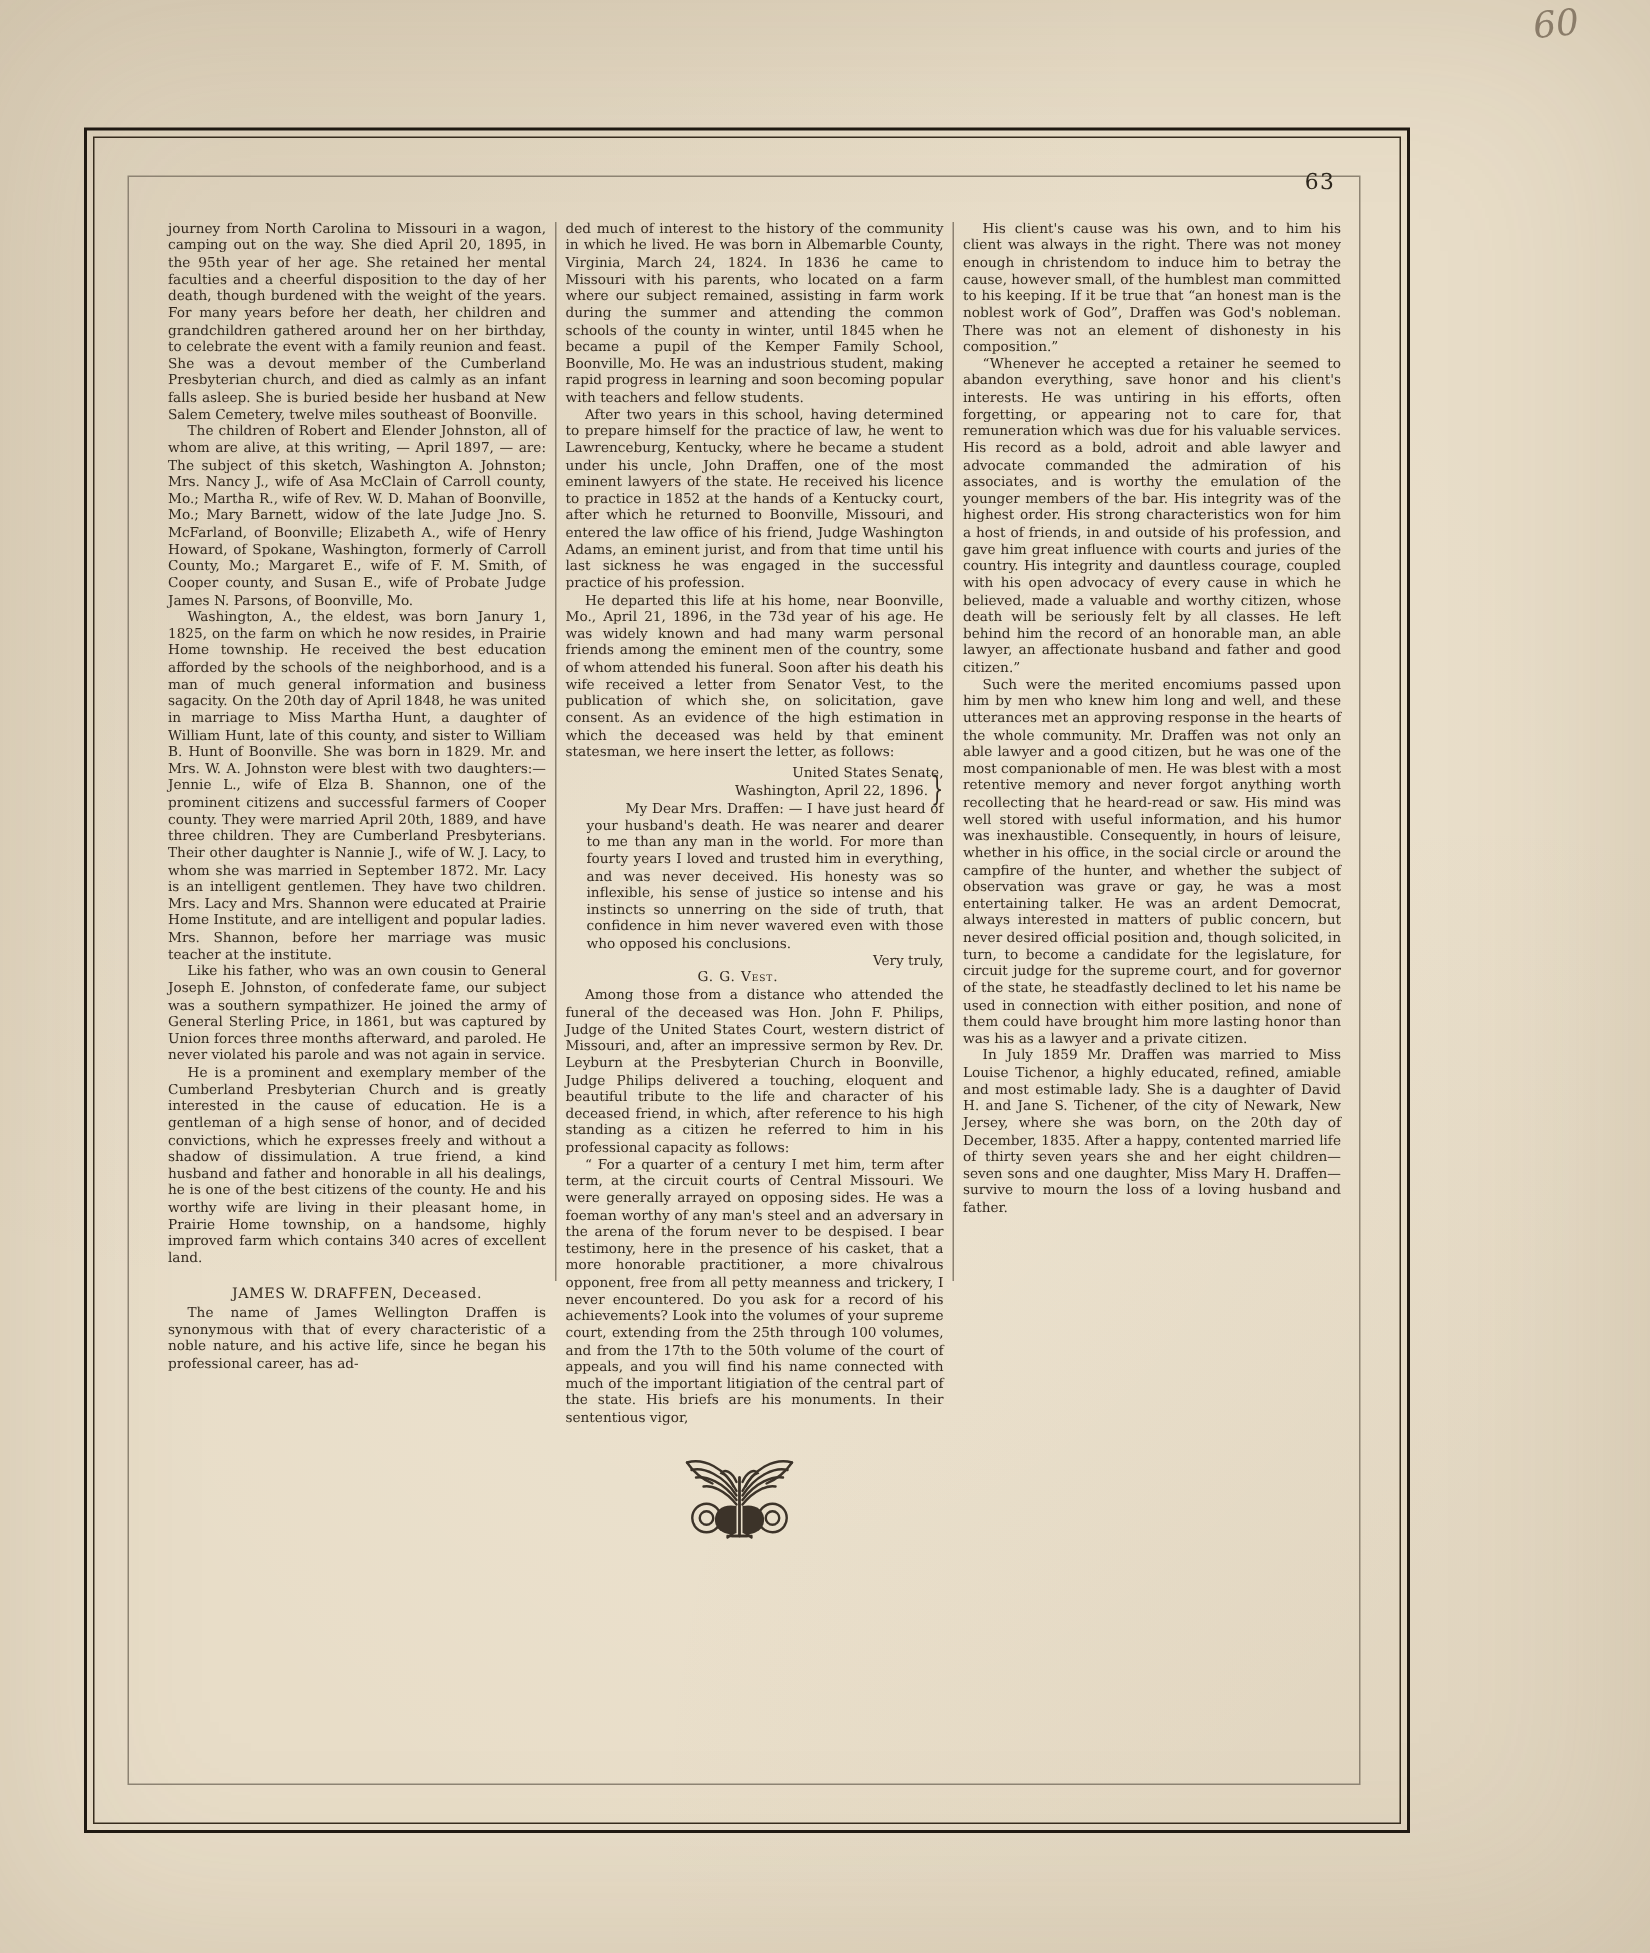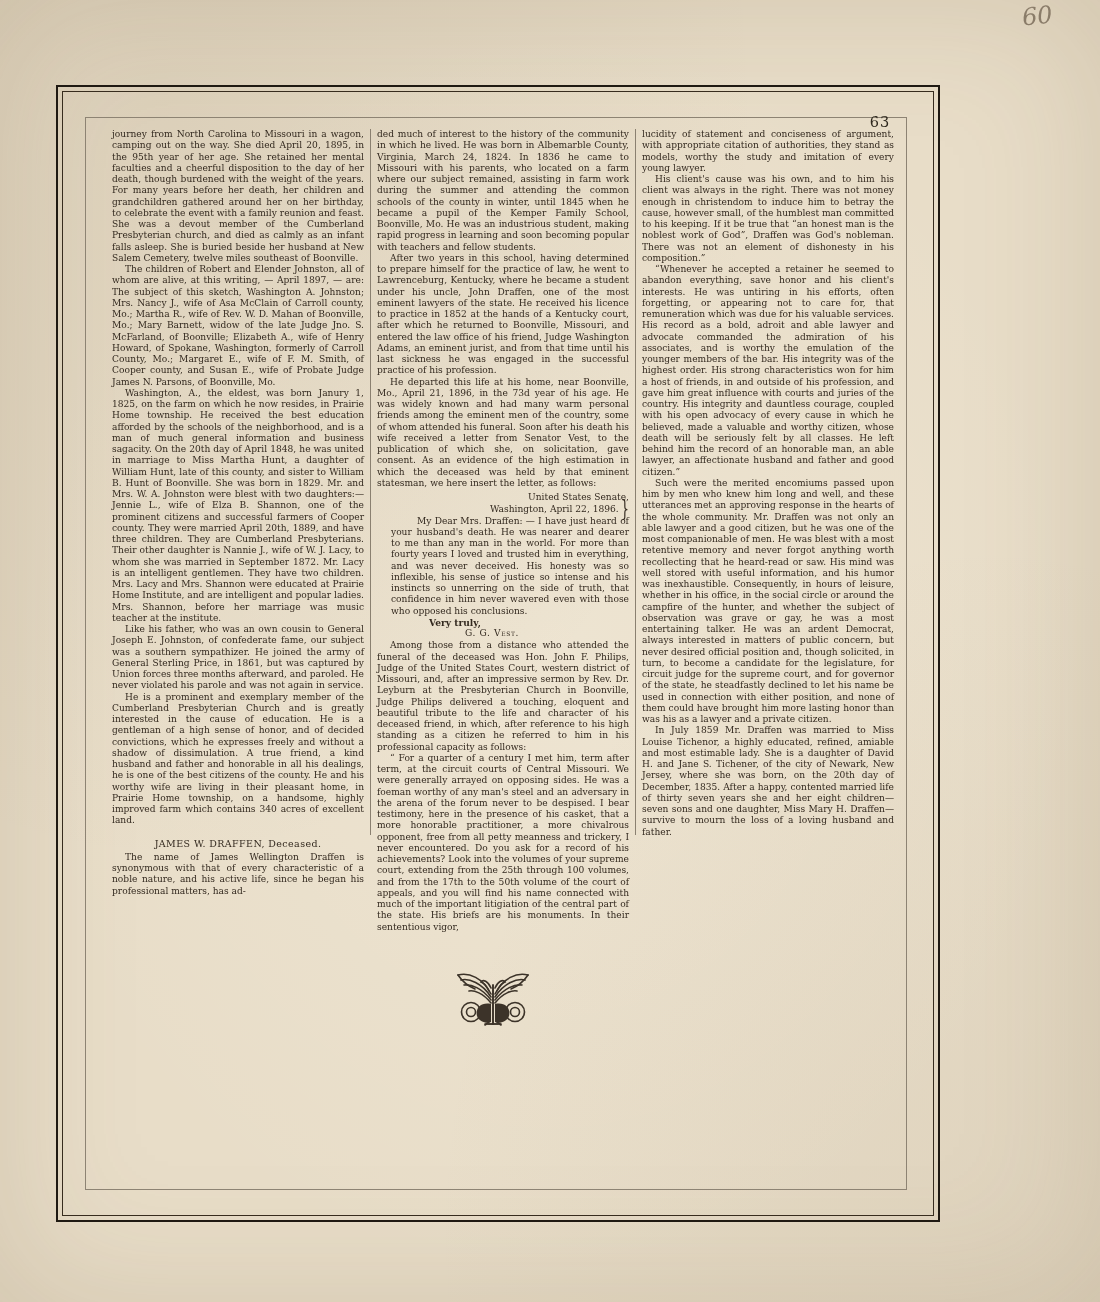--- a/index.html
+++ b/index.html
@@ -29,42 +29,42 @@
   }
   .frame-inner {
     position:absolute; left:27px; top:30px; right:31px; bottom:30px;
     border:1px solid #8d8373;
   }
   .page-number {
     position:absolute; left:858px; top:114px; width:44px; text-align:center;
     font-size:14.5px; letter-spacing:1px; color:#2e281e;
   }
   .text-area {
-    position:absolute; left:112px; top:129px; width:782px;
+    position:absolute; left:112px; top:148px; width:782px;
     display:flex; align-items:flex-start;
   }
   .col {
     width:252px; flex:none;
     font-size:9.1px; line-height:11.25px; text-align:justify;
     text-justify:inter-word; color:#33291f;
   }
   .divider { width:1px; height:706px; background:#8a8070; margin:0 6px; flex:none; }
   .col p { margin:0; text-indent:13px; }
   .col p.cont { text-indent:0; }
   .heading {
     text-align:center; font-weight:normal; font-size:9.5px;
     letter-spacing:0.4px; margin:11px 0 3px !important; text-indent:0 !important;
   }
   .letterhead { position:relative; text-align:right; margin:3px 0 0 36px; }
   .brace {
     display:inline-block; font-size:13px; transform:scaleY(1.7);
     vertical-align:-1px; margin-left:2px; color:#33291f;
   }
   .letter { margin-left:14px !important; text-indent:26px !important; }
-  .valediction { text-align:left; text-indent:0 !important; padding-left:52px;font-weight:bold; }
+  .valediction { text-align:right; text-indent:0 !important; padding-left:52px; }
   .signature {
     text-align:center; padding-right:22px; text-indent:0 !important;
     font-variant:small-caps; letter-spacing:0.6px; margin-bottom:1px !important;
   }
   .ornament { position:absolute; left:450px; top:968px; width:86px; height:60px; }
 </style>
 </head>
 <body>
 
 <div class="page">
@@ -79,40 +79,39 @@
   <div class="page-number">63</div>
 
   <div class="text-area">
     <div class="col">
         <p class="para cont">journey from North Carolina to Missouri in a wagon, camping out on the way.  She died April 20, 1895, in the 95th year of her age.  She retained her mental faculties and a cheerful disposition to the day of her death, though burdened with the weight of the years.  For many years before her death, her children and grandchildren gathered around her on her birthday, to celebrate the event with a family reunion and feast.  She was a devout member of the Cumberland Presbyterian church, and died as calmly as an infant falls asleep.  She is buried beside her husband at New Salem Cemetery, twelve miles southeast of Boonville.</p>
         <p class="para">The children of Robert and Elender Johnston, all of whom are alive, at this writing, — April 1897, — are: The subject of this sketch, Washington A. Johnston; Mrs. Nancy J., wife of Asa McClain of Carroll county, Mo.; Martha R., wife of Rev. W. D. Mahan of Boonville, Mo.; Mary Barnett, widow of the late Judge Jno. S. McFarland, of Boonville; Elizabeth A., wife of Henry Howard, of Spokane, Washington, formerly of Carroll County, Mo.; Margaret E., wife of F. M. Smith, of Cooper county, and Susan E., wife of Probate Judge James N. Parsons, of Boonville, Mo.</p>
         <p class="para">Washington, A., the eldest, was born Janury 1, 1825, on the farm on which he now resides, in Prairie Home township.  He received the best education afforded by the schools of the neighborhood, and is a man of much general information and business sagacity.  On the 20th day of April 1848, he was united in marriage to Miss Martha Hunt, a daughter of William Hunt, late of this county, and sister to William B. Hunt of Boonville.  She was born in 1829.  Mr. and Mrs. W. A. Johnston were blest with two daughters:—Jennie L., wife of Elza B. Shannon, one of the prominent citizens and successful farmers of Cooper county.  They were married April 20th, 1889, and have three children.  They are Cumberland Presbyterians. Their other daughter is Nannie J., wife of W. J. Lacy, to whom she was married in September 1872.  Mr. Lacy is an intelligent gentlemen.  They have two children.  Mrs. Lacy and Mrs. Shannon were educated at Prairie Home Institute, and are intelligent and popular ladies.  Mrs. Shannon, before her marriage was music teacher at the institute.</p>
         <p class="para">Like his father, who was an own cousin to General Joseph E. Johnston, of confederate fame, our subject was a southern sympathizer.  He joined the army of General Sterling Price, in 1861, but was captured by Union forces three months afterward, and paroled.  He never violated his parole and was not again in service.</p>
         <p class="para">He is a prominent and exemplary member of the Cumberland Presbyterian Church and is greatly interested in the cause of education.  He is a gentleman of a high sense of honor, and of decided convictions, which he expresses freely and without a shadow of dissimulation. A true friend, a kind husband and father and honorable in all his dealings, he is one of the best citizens of the county.  He and his worthy wife are living in their pleasant home, in Prairie Home township, on a handsome, highly improved farm which contains 340 acres of excellent land.</p>
         <p class="heading">JAMES W. DRAFFEN, Deceased.</p>
-        <p class="para">The name of James Wellington Draffen is synonymous with that of every characteristic of a noble nature, and his active life, since he began his professional matters, has ad-</p>
+        <p class="para">The name of James Wellington Draffen is synonymous with that of every characteristic of a noble nature, and his active life, since he began his professional career, has ad-</p>
       </div>
     <div class="divider"></div>
     <div class="col">
         <p class="para cont">ded much of interest to the history of the community in which he lived.  He was born in Albemarble County, Virginia, March 24, 1824.  In 1836 he came to Missouri with his parents, who located on a farm where our subject remained, assisting in farm work during the summer and attending the common schools of the county in winter, until 1845 when he became a pupil of the Kemper Family School, Boonville, Mo.  He was an industrious student, making rapid progress in learning and soon becoming popular with teachers and fellow students.</p>
         <p class="para">After two years in this school, having determined to prepare himself for the practice of law, he went to Lawrenceburg, Kentucky, where he became a student under his uncle, John Draffen, one of the most eminent lawyers of the state.  He received his licence to practice in 1852 at the hands of a Kentucky court, after which he returned to Boonville, Missouri, and entered the law office of his friend, Judge Washington Adams, an eminent jurist, and from that time until his last sickness he was engaged in the successful practice of his profession.</p>
         <p class="para">He departed this life at his home, near Boonville, Mo., April 21, 1896, in the 73d year of his age.  He was widely known and had many warm personal friends among the eminent men of the country, some of whom attended his funeral.  Soon after his death his wife received a letter from Senator Vest, to the publication of which she, on solicitation, gave consent.  As an evidence of the high estimation in which the deceased was held by that eminent statesman, we here insert the letter, as follows:</p>
         <div class="letterhead">
           <div>United States Senate,</div>
           <div>Washington, April 22, 1896.<span class="brace">}</span></div>
         </div>
         <p class="letter">My Dear Mrs. Draffen: — I have just heard of your husband's death.  He was nearer and dearer to me than any man in the world.  For more than fourty years I loved and trusted him in everything, and was never deceived.  His honesty was so inflexible, his sense of justice so intense and his instincts so unnerring on the side of truth, that confidence in him never wavered even with those who opposed his conclusions.</p>
         <p class="valediction">Very truly,</p>
         <p class="signature">G. G. Vest.</p>
         <p class="para">Among those from a distance who attended the funeral of the deceased was Hon. John F. Philips, Judge of the United States Court, western district of Missouri, and, after an impressive sermon by Rev. Dr. Leyburn at the Presbyterian Church in Boonville, Judge Philips delivered a touching, eloquent and beautiful tribute to the life and character of his deceased friend, in which, after reference to his high standing as a citizen he referred to him in his professional capacity as follows:</p>
         <p class="para">“ For a quarter of a century I met him, term after term, at the circuit courts of Central Missouri.  We were generally arrayed on opposing sides.  He was a foeman worthy of any man's steel and an adversary in the arena of the forum never to be despised.  I bear testimony, here in the presence of his casket, that a more honorable practitioner, a more chivalrous opponent, free from all petty meanness and trickery, I never encountered.  Do you ask for a record of his achievements?  Look into the volumes of your supreme court, extending from the 25th through 100 volumes, and from the 17th to the 50th volume of the court of appeals, and you will find his name connected with much of the important litigiation of the central part of the state. His briefs are his monuments.  In their sententious vigor,</p>
       </div>
     <div class="divider"></div>
     <div class="col">
-        <p class="para cont">lucidity of statement and conciseness of argument, with appropriate citation of authorities, they stand as models, worthy the study and imitation of every young lawyer.</p>
         <p class="para">His client's cause was his own, and to him his client was always in the right.   There was not money enough in christendom to induce him to betray the cause, however small, of the humblest man committed to his keeping.  If it be true that “an honest man is the noblest work of God”, Draffen was God's nobleman.  There was not an element of dishonesty in his composition.”</p>
         <p class="para">“Whenever he accepted a retainer he seemed to abandon everything, save honor and his client's interests.  He was untiring in his efforts, often forgetting, or appearing not to care for, that remuneration which was due for his valuable services.   His record as a bold, adroit and able lawyer and advocate commanded the admiration of his associates, and is worthy the emulation of the younger members of the bar.  His integrity was of the highest order.  His strong characteristics won for him a host of friends, in and outside of his profession, and gave him great influence with courts and juries of the country.  His integrity and dauntless courage, coupled with his open advocacy of every cause in which he believed, made a valuable and worthy citizen, whose death will be seriously felt by all classes.   He left behind him the record of an honorable man, an able lawyer, an affectionate husband and father and good citizen.”</p>
         <p class="para">Such were the merited encomiums passed upon him by men who knew him long and well, and these utterances met an approving response in the hearts of the whole community.  Mr. Draffen was not only an able lawyer and a good citizen, but he was one of the most companionable of men.  He was blest with a most retentive memory and never forgot anything worth recollecting that he heard-read or saw.  His mind was well stored with useful information, and his humor was inexhaustible.   Consequently, in hours of leisure, whether in his office, in the social circle or around the campfire of the hunter, and whether the subject of observation was grave or gay, he was a most entertaining talker.  He was an ardent Democrat, always interested in matters of public concern, but never desired official position and, though solicited, in turn, to become a candidate for the legislature, for circuit judge for the supreme court, and for governor of the state, he steadfastly declined to let his name be used in connection with either position, and none of them could have brought him more lasting honor than was his as a lawyer and a private citizen.</p>
         <p class="para">In July 1859 Mr. Draffen was married to Miss Louise Tichenor, a highly educated, refined, amiable and most estimable lady.  She is a daughter of David H. and Jane S. Tichener, of the city of Newark, New Jersey, where she was born, on the 20th day of December, 1835.  After a happy, contented married life of thirty seven years she and her eight children—seven sons and one daughter, Miss Mary H. Draffen—survive to mourn the loss of a loving husband and father.</p>
       </div>
   </div>
 
   <div class="ornament">
     <svg width="86" height="60" viewBox="0 0 86 60" xmlns="http://www.w3.org/2000/svg">
       <g id="orn-half" fill="none" stroke="#3c3329" stroke-width="1.6" stroke-linecap="round">

